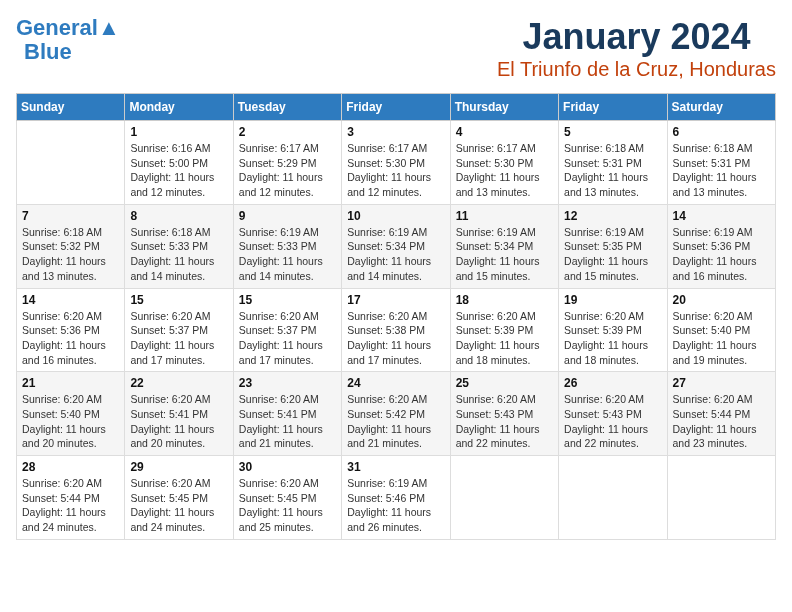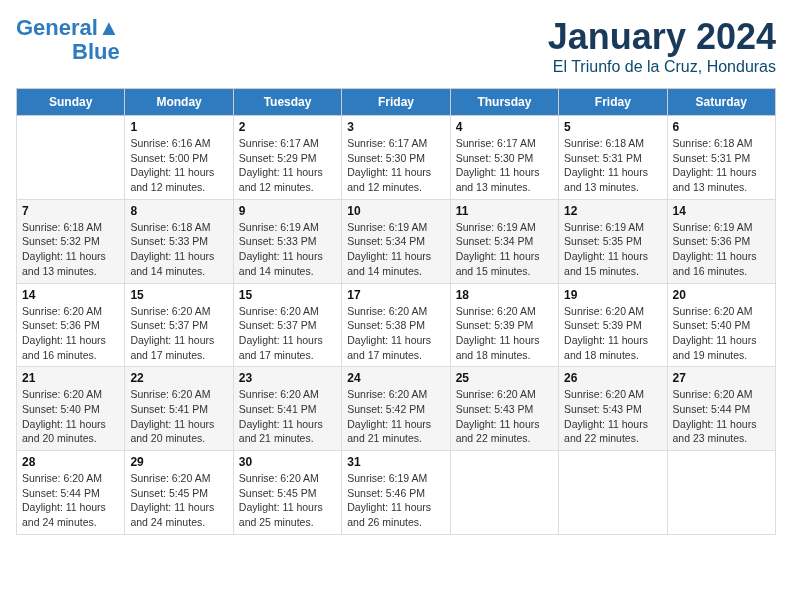--- a/index.html
+++ b/index.html
@@ -23,43 +23,43 @@
     .logo-text {
       font-size: 22px;
       font-weight: bold;
       color: #1a3a5c;
       line-height: 1.1;
     }
     .logo-text span {
       color: #2e7bbf;
     }
     .title-block {
-      text-align: right;
+      text-align: center;
     }
     .month-title {
       font-size: 36px;
       font-weight: bold;
       color: #1a3a5c;
     }
     .subtitle {
-      font-size: 16px;
-      color: #0c4a6e;
+      font-size: 20px;
+      color: #c2410c;
     }
     table {
       width: 100%;
       border-collapse: collapse;
       font-size: 11px;
     }
     thead tr {
       background-color: #2e7bbf;
       color: #fff;
     }
     thead th {
       padding: 6px 4px;
-      text-align: center;
+      text-align: left;
       font-size: 12px;
       font-weight: bold;
       border: 1px solid #ccc;
     }
     tbody tr {
       border-bottom: 1px solid #ddd;
     }
     tbody tr:nth-child(even) {
       background-color: #f5f5f5;
     }
@@ -88,21 +88,21 @@
     .empty-cell {
       background: #fff;
     }
   </style>
 </head>
 <body>
 
 <div class="header">
   <div class="logo">
     <div>
-      <div style="display:flex;align-items:center;text-align:right;">
+      <div style="display:flex;align-items:center;">
         <div class="logo-text">
           <span>General</span><span style="color:#2e7bbf;">▲</span><br><span style="color:#2e7bbf;margin-left:8px;">Blue</span>
         </div>
       </div>
     </div>
   </div>
   <div class="title-block">
     <div class="month-title">January 2024</div>
     <div class="subtitle">El Triunfo de la Cruz, Honduras</div>
   </div>

